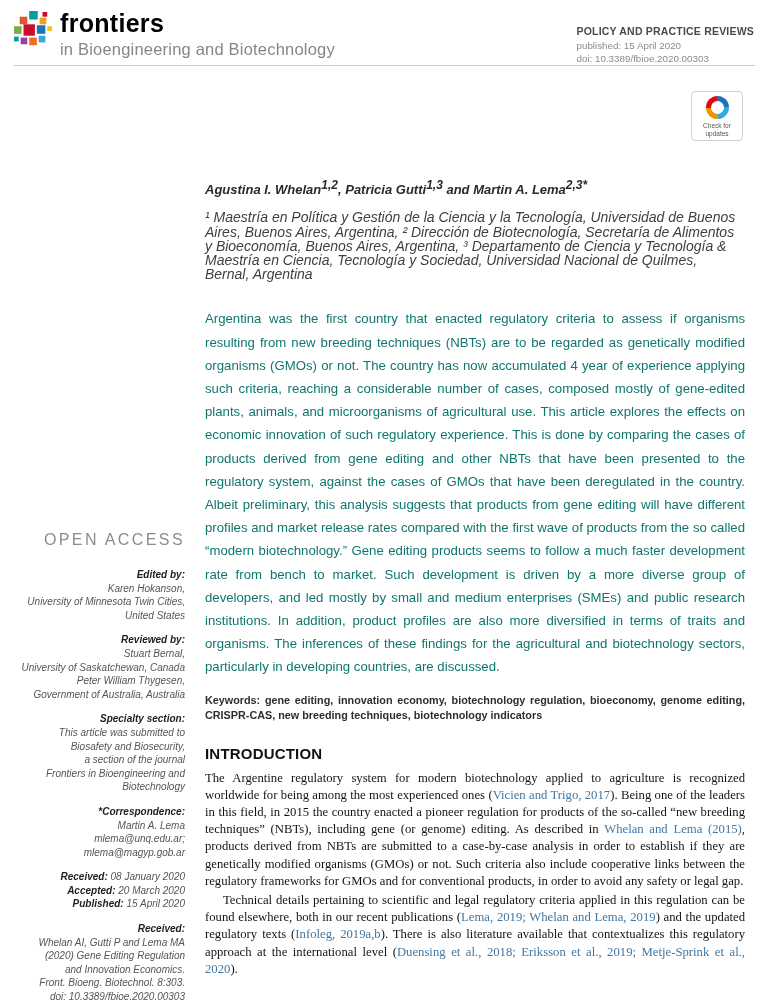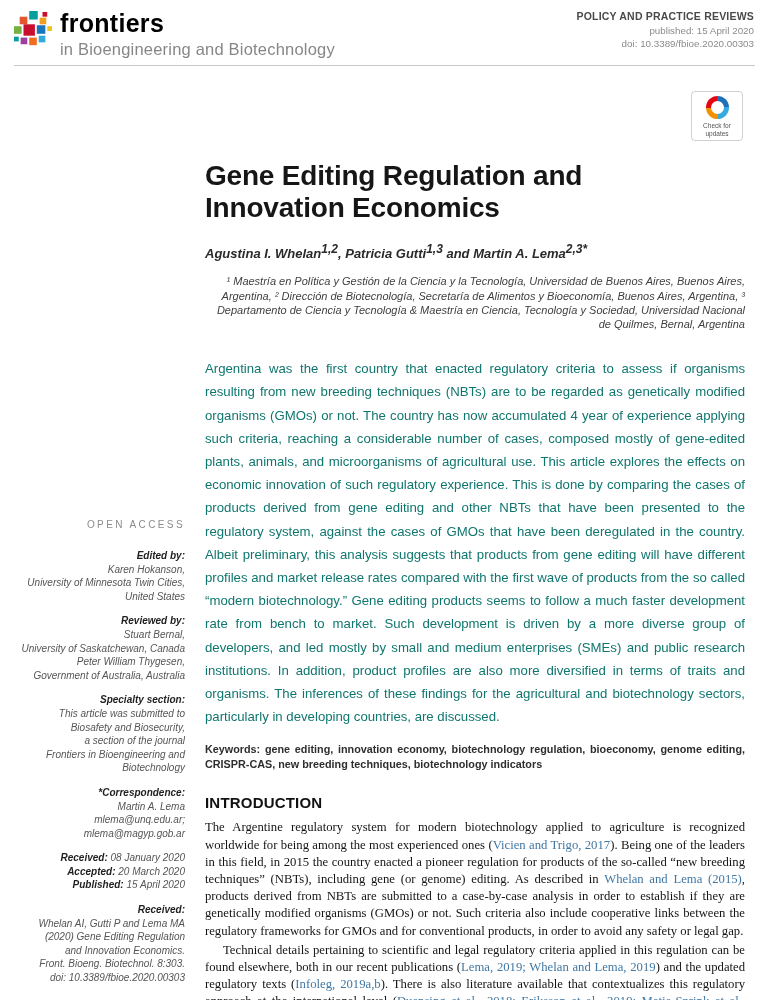--- a/index.html
+++ b/index.html
@@ -8,48 +8,48 @@
     background:#ffffff;
     font-family:"Liberation Sans","DejaVu Sans",sans-serif;
   }
 
   
   .header-left { position:absolute; top:11px; left:14px; display:flex; gap:8px; align-items:flex-start; }
   .logo-svg { width:38px; height:38px; display:block; }
   .brand-name { font-weight:700; font-size:25px; line-height:25px; color:#000000; letter-spacing:.3px; }
   .journal-name { font-weight:400; font-size:16.5px; color:#878787; margin-top:4px; letter-spacing:.2px; }
 
-  .header-right { position:absolute; top:10px; right:15px; text-align:right; }
+  .header-right { position:absolute; top:25px; right:15px; text-align:left; }
   .article-type { font-weight:700; font-size:10.5px; color:#4a4a4a; letter-spacing:.2px; }
   .pub-line, .doi-line { font-size:9.8px; color:#8b8b8b; margin-top:2.5px; }
 
   .header-rule { position:absolute; top:65px; left:14px; right:14px; height:1px; background:#c9c9c9; }
 
   
   .crossmark { position:absolute; top:91px; right:26px; width:46px; border:1px solid #d2d2d2;
     border-radius:4px; padding:4px 2px 3px; background:#fff; text-align:center; cursor:pointer; }
   .cm-circle { width:23px; height:23px; margin:0 auto 3px; border-radius:50%; position:relative;
     background:conic-gradient(#1d71b8 0 90deg,#36a9e1 90deg 180deg,#f39200 180deg 270deg,#e30613 270deg 360deg); }
   .cm-circle::after { content:""; position:absolute; inset:5px; background:#fff; border-radius:50%; }
   .cm-text { font-size:6.5px; line-height:7.5px; color:#555; }
 
   
   .sidebar { position:absolute; left:14px; top:519px; width:171px; text-align:right; }
-  .open-access { font-size:10px; color:#8c8c8c; letter-spacing:2.4px; margin-bottom:19px; }
+  .open-access { font-size:16px; color:#8c8c8c; letter-spacing:2.4px; margin-bottom:19px;margin-top:12px; }
   .sb-block { margin-bottom:11px; font-style:italic; font-size:10px; line-height:13.6px; color:#555; }
   .sb-label { font-weight:700; color:#1f1f1f; }
   .sb-label-inline { font-weight:700; color:#1f1f1f; }
   .sb-line a, .sb-line { text-decoration:none; color:inherit; }
 
   
   .main { position:absolute; left:205px; top:160px; width:540px; }
   .title { font-weight:700; font-size:28px; line-height:32px; color:#161616; letter-spacing:-.2px; }
   .authors { margin-top:18px; font-weight:700; font-style:italic; font-size:13px; color:#2a2a2a; }
   .authors sup { font-size:12px; font-weight:700; }
-  .affiliations { margin-top:13px; font-style:italic; font-size:11px; line-height:14.2px; color:#3f3f3f;text-align:right; }
+  .affiliations { margin-top:13px; font-style:italic; font-size:14px; line-height:14.2px; color:#3f3f3f; }
   .abstract { margin-top:26px; font-size:13.2px; line-height:23.2px; color:#0f766e; text-align:justify; }
   .keywords { margin-top:14px; font-weight:700; font-size:10.8px; line-height:15px; color:#2e2e2e; text-align:justify; }
   .intro-heading { margin-top:22px; font-weight:700; font-size:15px; color:#111; letter-spacing:.2px; }
   .body-copy { margin-top:8px; font-family:"Liberation Serif","DejaVu Serif",serif;
     font-size:12.7px; line-height:17.2px; color:#141414; text-align:justify; }
   .body-p { margin:0;font-family:Liberation Serif, serif; }
   .body-p + .body-p { margin-top:2px; }
   .body-p.indent { text-indent:18px; }
   .cite { color:var(--link-color,#4077a3); cursor:pointer; }
 </style>
@@ -133,24 +133,20 @@
         <div class="sb-line">Whelan AI, Gutti P and Lema MA</div>
         <div class="sb-line">(2020) Gene Editing Regulation</div>
         <div class="sb-line">and Innovation Economics.</div>
         <div class="sb-line">Front. Bioeng. Biotechnol. 8:303.</div>
         <div class="sb-line">doi: 10.3389/fbioe.2020.00303</div>
       </div>
     </div>
 </div>
 
 <div class="main">
-  <div class="title">
-    <div>Gene Editing Regulation and</div>
-    <div>Innovation Economics</div>
-  </div>
 
   <div class="authors"><span>Agustina I. Whelan</span><sup>1,2</sup><span>, Patricia Gutti</span><sup>1,3</sup><span> and Martin A. Lema</span><sup>2,3*</sup></div>
 
   <div class="affiliations">¹ Maestría en Política y Gestión de la Ciencia y la Tecnología, Universidad de Buenos Aires, Buenos Aires, Argentina, ² Dirección de Biotecnología, Secretaría de Alimentos y Bioeconomía, Buenos Aires, Argentina, ³ Departamento de Ciencia y Tecnología &amp; Maestría en Ciencia, Tecnología y Sociedad, Universidad Nacional de Quilmes, Bernal, Argentina</div>
 
   <div class="abstract">Argentina was the first country that enacted regulatory criteria to assess if organisms resulting from new breeding techniques (NBTs) are to be regarded as genetically modified organisms (GMOs) or not. The country has now accumulated 4 year of experience applying such criteria, reaching a considerable number of cases, composed mostly of gene-edited plants, animals, and microorganisms of agricultural use. This article explores the effects on economic innovation of such regulatory experience. This is done by comparing the cases of products derived from gene editing and other NBTs that have been presented to the regulatory system, against the cases of GMOs that have been deregulated in the country. Albeit preliminary, this analysis suggests that products from gene editing will have different profiles and market release rates compared with the first wave of products from the so called “modern biotechnology.” Gene editing products seems to follow a much faster development rate from bench to market. Such development is driven by a more diverse group of developers, and led mostly by small and medium enterprises (SMEs) and public research institutions. In addition, product profiles are also more diversified in terms of traits and organisms. The inferences of these findings for the agricultural and biotechnology sectors, particularly in developing countries, are discussed.</div>
 
   <div class="keywords">Keywords: gene editing, innovation economy, biotechnology regulation, bioeconomy, genome editing, CRISPR-CAS, new breeding techniques, biotechnology indicators</div>
 
   <div class="intro-heading">INTRODUCTION</div>

